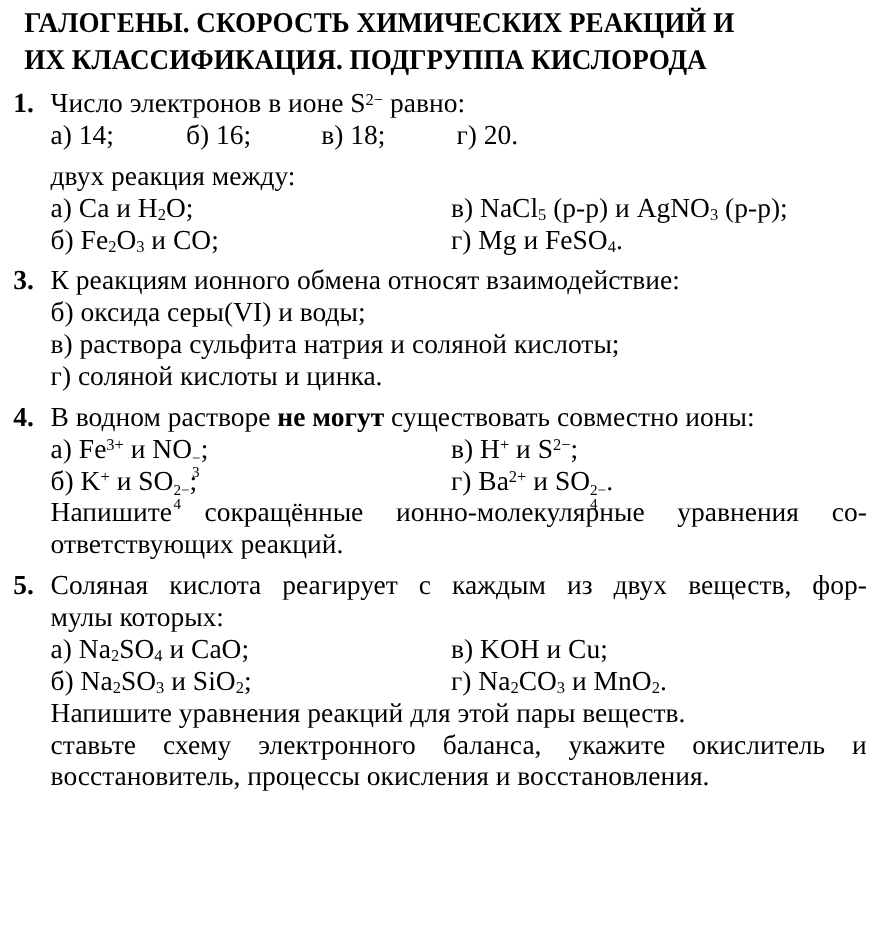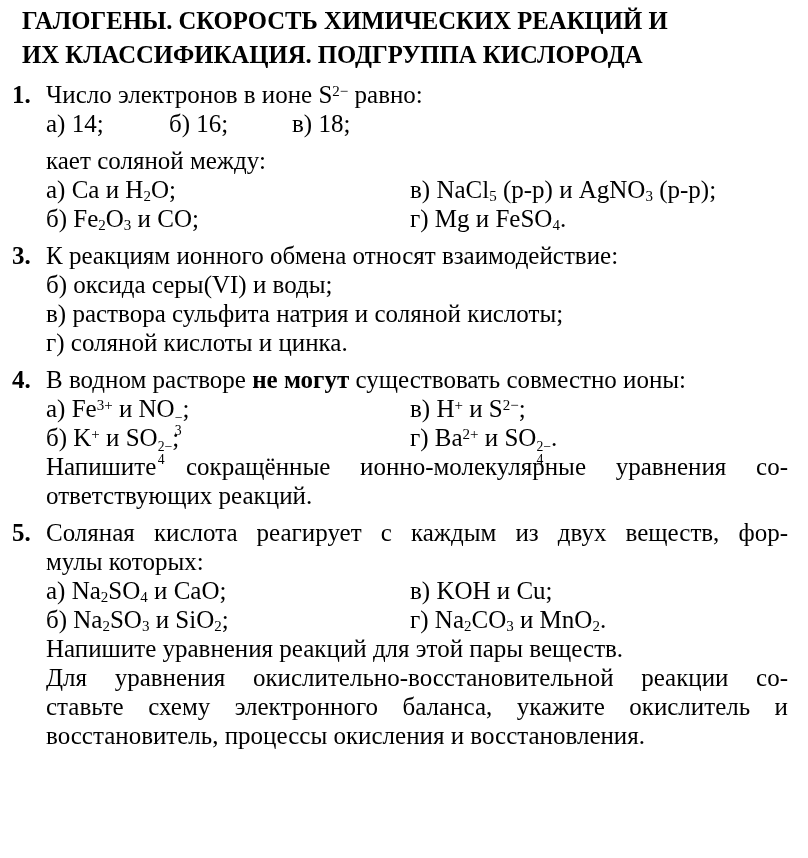--- a/index.html
+++ b/index.html
@@ -53,25 +53,26 @@
   </header>
 
   <section class="q">
     <div class="line">
       <span class="qnum">1.</span><span>Число электронов в ионе S<sup>2−</sup> равно:</span>
     </div>
     <div class="opts-row">
       <span class="opt">а) 14;</span>
       <span class="opt">б) 16;</span>
       <span class="opt">в) 18;</span>
+      <span class="opt">г) 20.</span>
     </div>
   </section>
 
   <section class="q">
-    <div class="line cont">кает соляной между:</div>
+    <div class="line cont">двух реакция между:</div>
     <div class="opts-grid">
       <div class="opt">а) Ca и H<sub>2</sub>O;</div>
       <div class="opt">б) Fe<sub>2</sub>O<sub>3</sub> и CO;</div>
       <div class="opt">в) NaCl<sub>5</sub> (р-р) и AgNO<sub>3</sub> (р-р);</div>
       <div class="opt">г) Mg и FeSO<sub>4</sub>.</div>
     </div>
   </section>
 
   <section class="q">
     <div class="line">
@@ -110,18 +111,17 @@
       <span class="qnum">5.</span><span>Соляная кислота реагирует с каждым из двух веществ, фор-</span>
     </div>
     <div class="line cont">мулы которых:</div>
     <div class="opts-grid">
       <div class="opt">а) Na<sub>2</sub>SO<sub>4</sub> и CaO;</div>
       <div class="opt">б) Na<sub>2</sub>SO<sub>3</sub> и SiO<sub>2</sub>;</div>
       <div class="opt">в) KOH и Cu;</div>
       <div class="opt">г) Na<sub>2</sub>CO<sub>3</sub> и MnO<sub>2</sub>.</div>
     </div>
     <div class="line cont">Напишите уравнения реакций для этой пары веществ.</div>
-    <div class="line cont jl">Для уравнения окислительно-восстановительной реакции со-</div>
     <div class="line cont jl">ставьте схему электронного баланса, укажите окислитель и</div>
     <div class="line cont">восстановитель, процессы окисления и восстановления.</div>
   </section>
 
 </div>
 
 </body></html>

